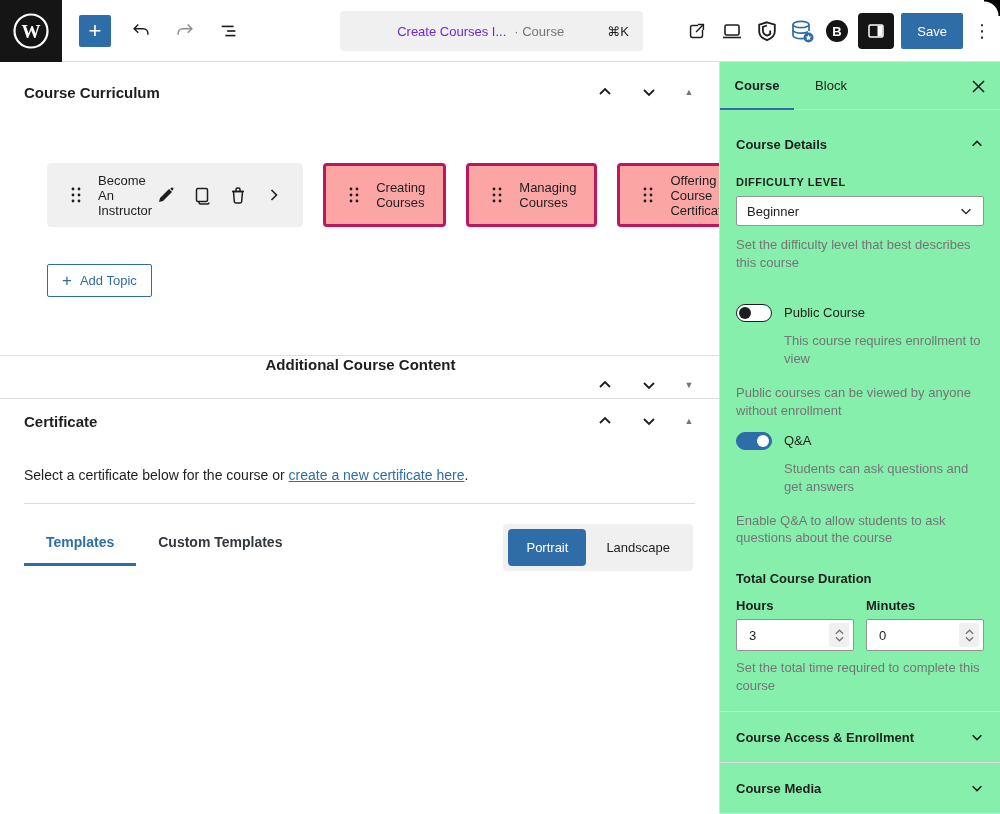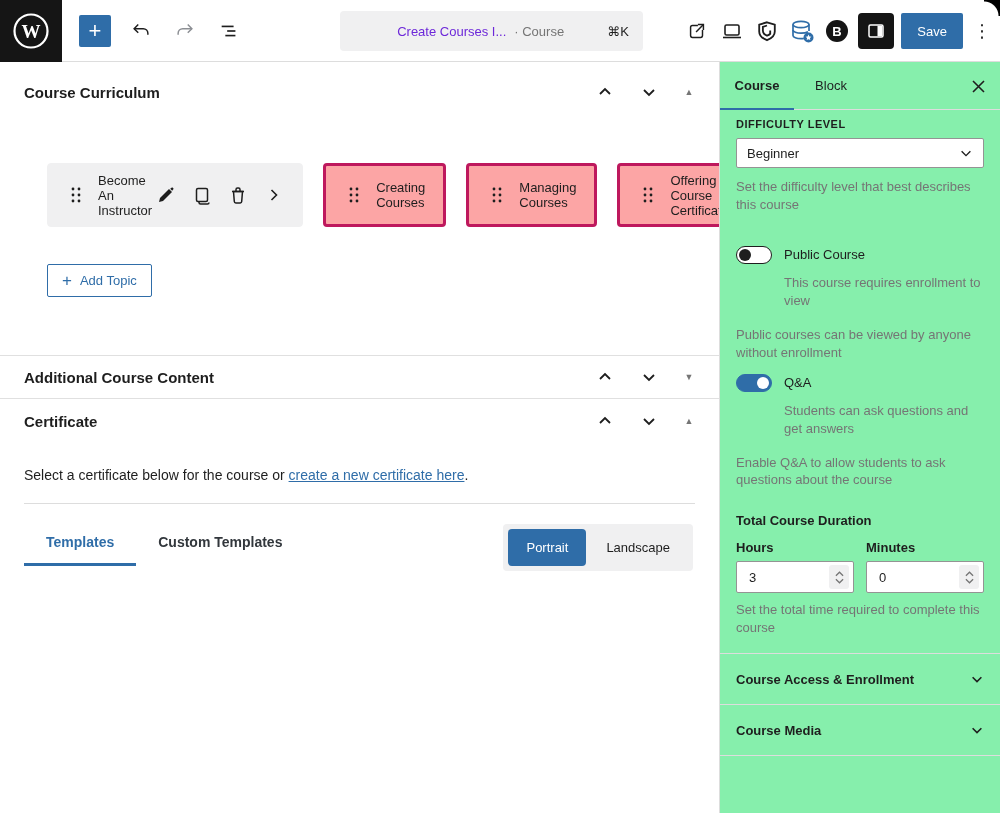--- a/index.html
+++ b/index.html
@@ -28,21 +28,21 @@
   .content { width:720px; border-right:1px solid #ddd; overflow:hidden; background:#fff; }
   .sidebar { width:280px; background:#86efac; }
 
   
   .sec-header { height:44px; display:flex; align-items:center; padding:0 22px 0 24px; }
   .sec-header .sec-title { font-size:15px; font-weight:bold; color:#1e1e1e; }
   .sec-controls { margin-left:auto; display:flex; align-items:center; gap:20px; }
   .chev-btn { width:24px; height:24px; border:none; background:transparent; display:flex; align-items:center; justify-content:center; cursor:pointer; }
   .tri-btn { width:16px; height:16px; border:none; background:transparent; color:#757575; font-size:9px; cursor:pointer; padding:0; }
   .bordered-top { border-top:1px solid #e0e0e0; }
-  .bordered-bottom { border-bottom:1px solid #e0e0e0; }
+  .bordered-bottom { border-bottom:1px solid #e0e0e0;flex-direction:column; }
 
   
   .topics { margin:49px 47px 0; display:flex; flex-direction:row; gap:20px; }
   .topic-row { height:64px; border-radius:4px; display:flex; align-items:center; padding:0 16px 0 22px; background:#fca5a5; border:3px solid #be185d; cursor:pointer; }
   .topic-row.selected { background:#f0f0f1; border:1px solid #f0f0f1; }
   .drag-handle { width:14px; height:20px; margin-right:16px; display:flex; align-items:center; cursor:grab; }
   .topic-title { font-size:13px; color:#1e1e1e; }
   .topic-actions { margin-left:auto; display:flex; align-items:center; gap:12px; }
   .action-btn { width:24px; height:24px; border:none; background:transparent; display:flex; align-items:center; justify-content:center; cursor:pointer; }
 
@@ -348,20 +348,26 @@
       <div class="sb-tabs">
         <button class="sb-tab active">Course</button>
         <button class="sb-tab">Block</button>
         <button class="sb-close">
           <svg width="15" height="15" viewBox="0 0 15 15">
               <path d="M2 2l11 11M13 2L2 13" stroke="#1e1e1e" stroke-width="1.6"></path>
             </svg>
         </button>
       </div>
 
+      <div class="sb-panel-header" style="margin-top:10px;">
+        <span class="sb-panel-title">Course Details</span>
+        <svg width="14" height="14" viewBox="0 0 16 16">
+            <path d="M3 10l5-5 5 5" fill="none" stroke="#1e1e1e" stroke-width="1.8"></path>
+          </svg>
+      </div>
 
       <div class="sb-section">
         <div class="field-label">DIFFICULTY LEVEL</div>
         <div class="select-box">
           <span>Beginner</span>
           <svg width="14" height="14" viewBox="0 0 16 16">
               <path d="M3 6l5 5 5-5" fill="none" stroke="#1e1e1e" stroke-width="1.6"></path>
             </svg>
         </div>
         <div class="help-text">Set the difficulty level that best describes this course</div>

